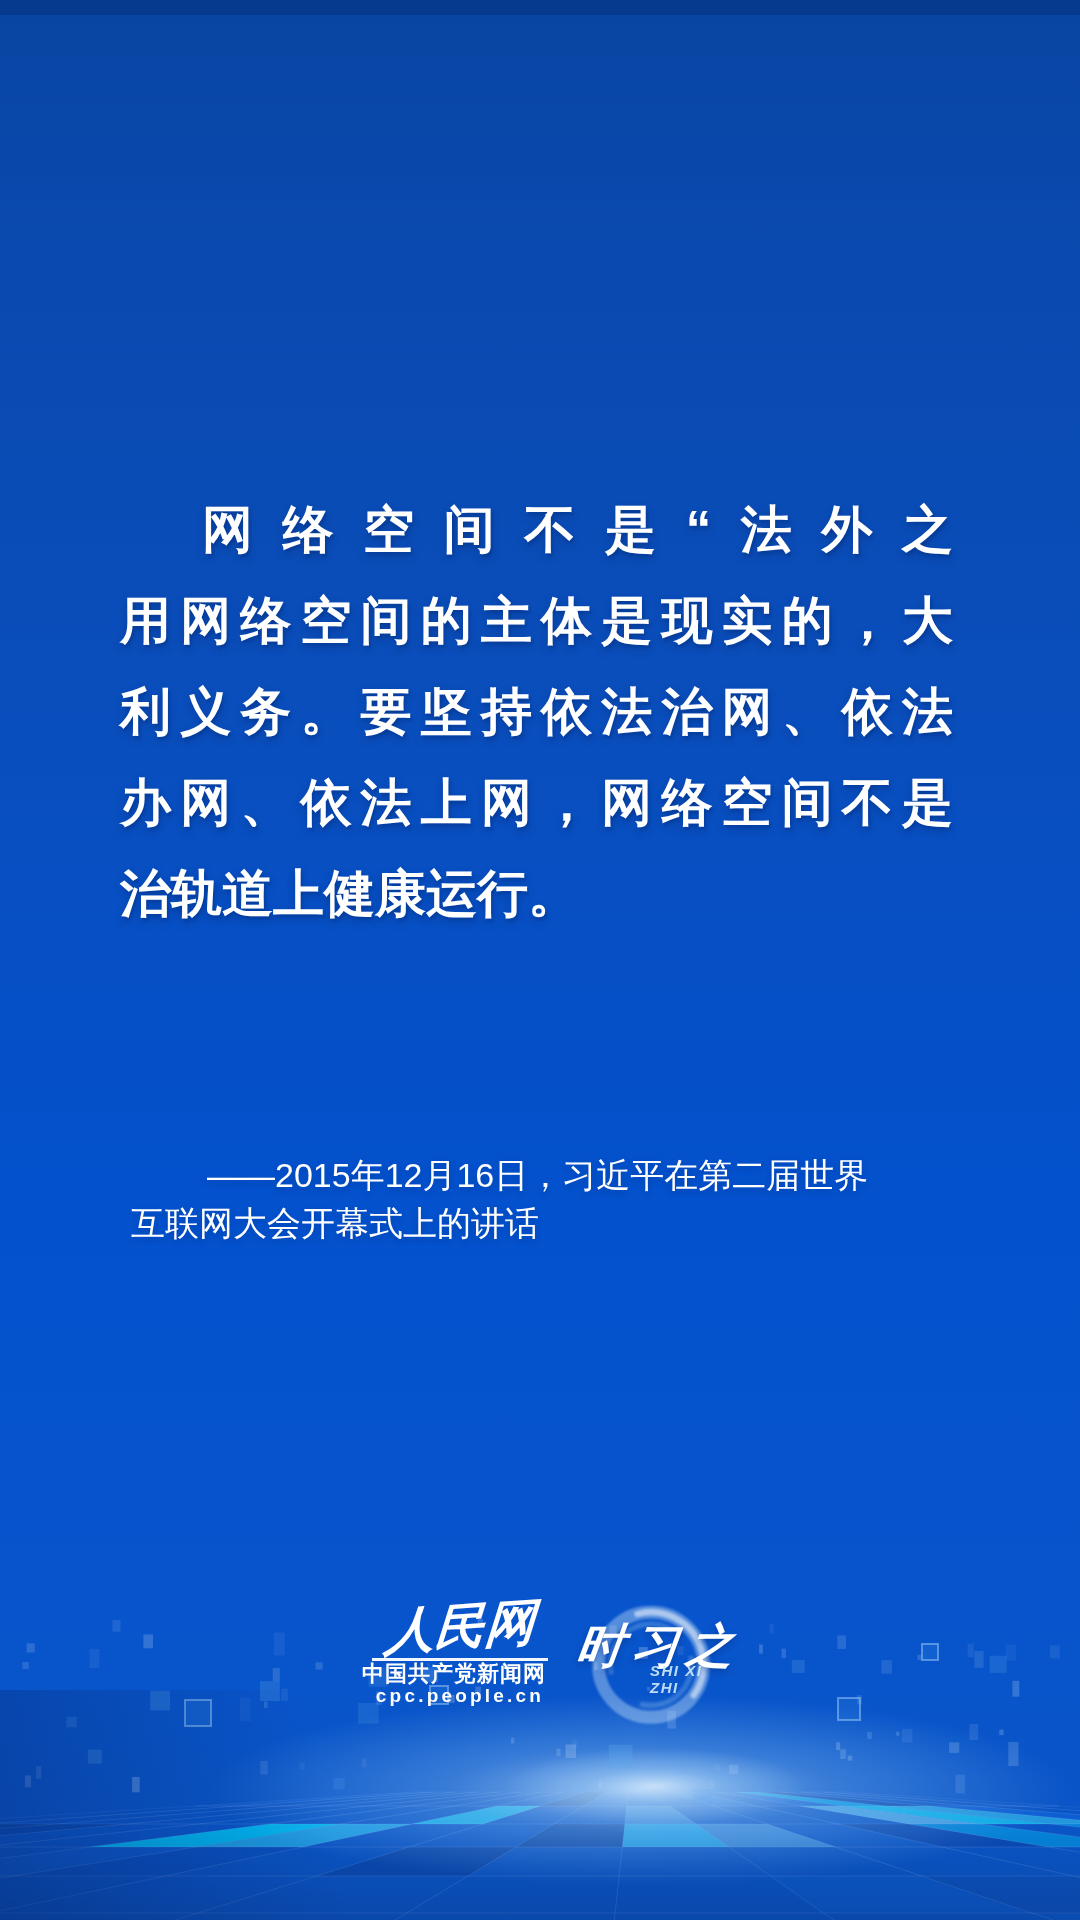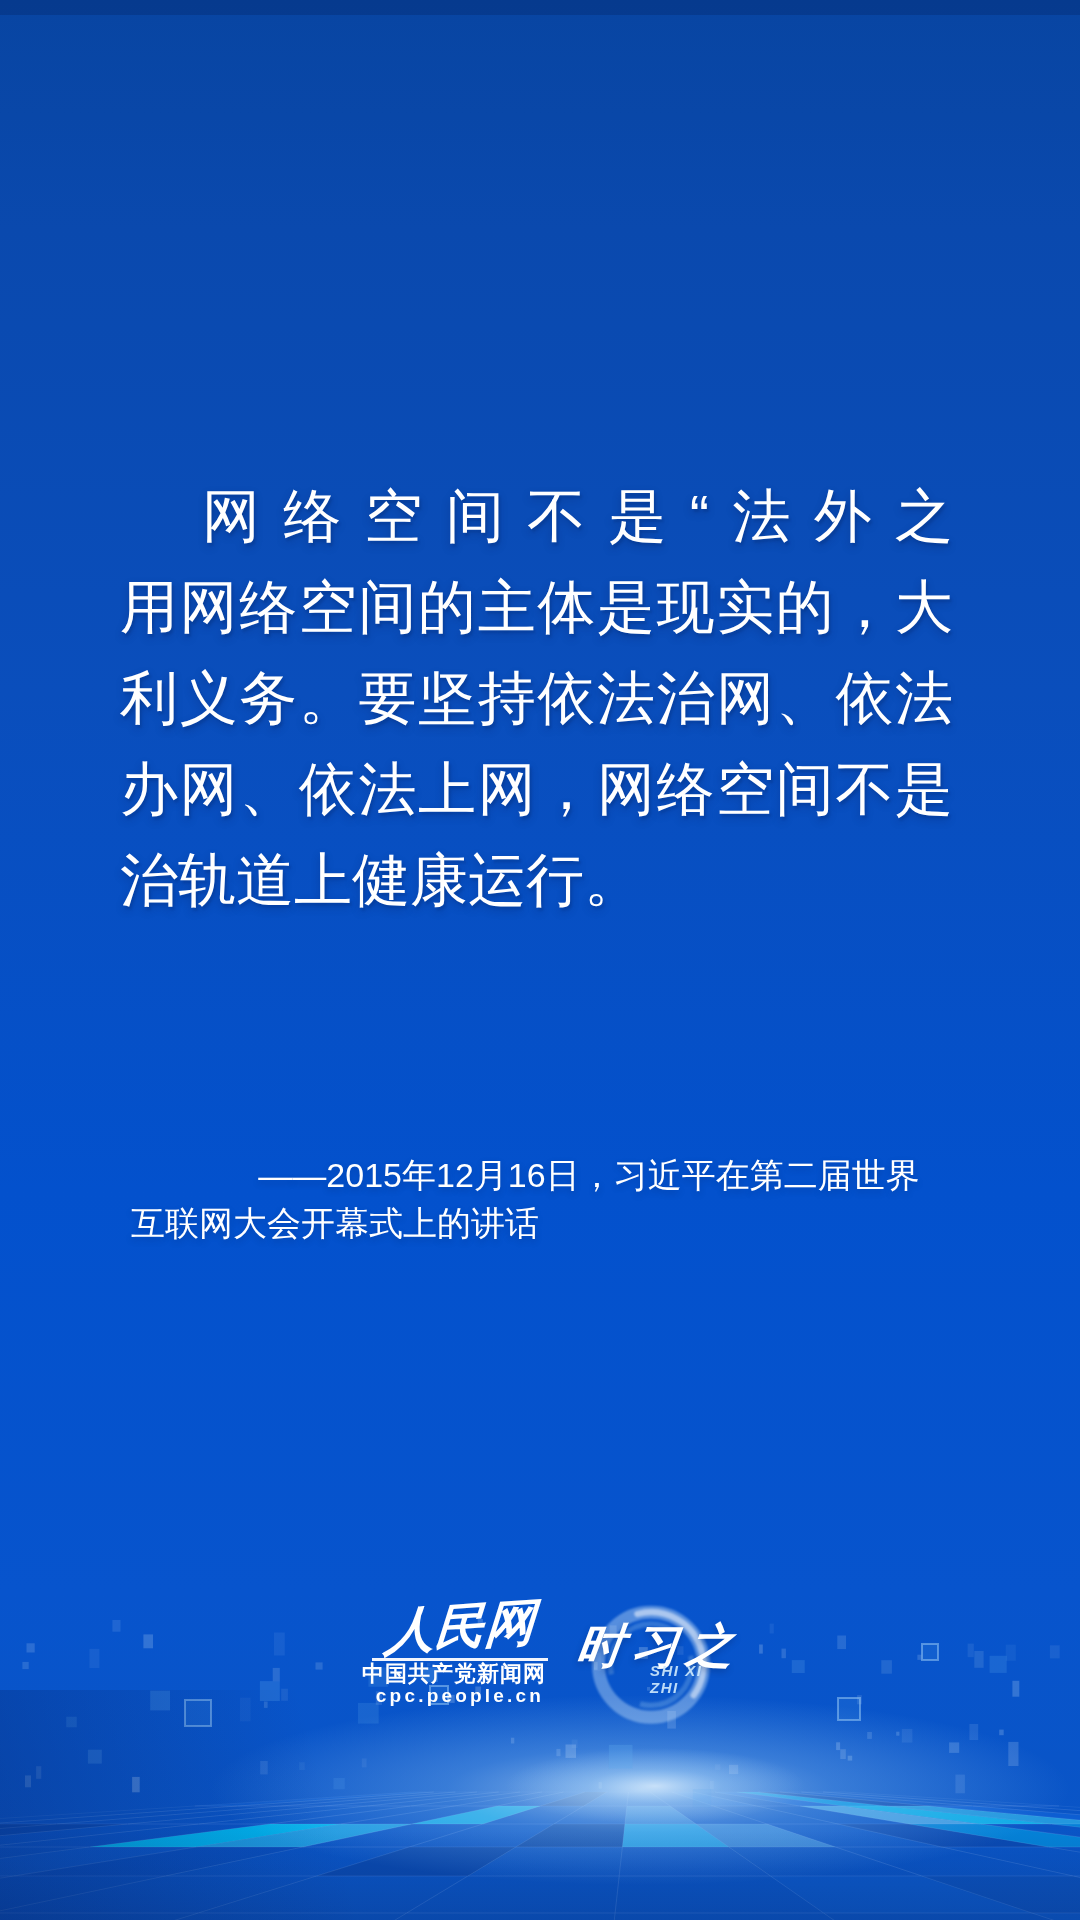--- a/index.html
+++ b/index.html
@@ -4,34 +4,34 @@
 <style>
   html,body{margin:0;padding:0;background:#02245f;}
   .poster{
     position:relative;width:1080px;height:1920px;overflow:hidden;
     font-family:"Liberation Sans","DejaVu Sans",sans-serif;
     background:linear-gradient(180deg,#0845a2 0%,#0a49ae 12%,#0a4ebc 36%,#0351cd 62%,#0754cd 83%,#0b55c3 100%);
   }
   .top-strip{position:absolute;left:0;top:0;width:100%;height:15px;background:rgba(0,22,74,.22);}
   
   .quote{
-    position:absolute;left:120px;top:470px;width:833px;
-    color:#fff;font-size:58px;font-weight:400;line-height:91px;
+    position:absolute;left:120px;top:484px;width:833px;
+    color:#fff;font-size:51px;font-weight:700;line-height:91px;
     text-shadow:0 4px 9px rgba(2,30,90,.30),2px 3px 2px rgba(2,30,90,.16);
   }
   .qline{text-align:justify;text-align-last:justify;text-justify:inter-character;white-space:nowrap;}
   .qline.first{padding-left:82px;}
   .qline.last{text-align:center;text-align-last:left;}
   
   .attribution{
     position:absolute;left:131px;top:1151px;width:840px;
     color:#fff;font-size:34px;font-weight:400;line-height:48px;
     text-shadow:0 3px 6px rgba(2,30,90,.25);
   }
-  .attr-line.first{padding-left:76px;text-align:center;}
+  .attr-line.first{padding-left:76px;}
   
   .brand{position:absolute;left:0;top:0;width:1080px;height:1920px;pointer-events:none;}
   .pd-script{
     position:absolute;left:372px;top:1596px;width:176px;height:62px;
     color:#fff;font-size:50px;font-weight:700;font-style:italic;
     text-align:center;transform:rotate(-4deg) skewX(-8deg);line-height:62px;
     font-family:"DejaVu Serif","Liberation Serif",serif;
   }
   .pd-underline{position:absolute;left:372px;top:1658px;width:176px;height:3px;background:#fff;opacity:.95;}
   .pd-sitename{

